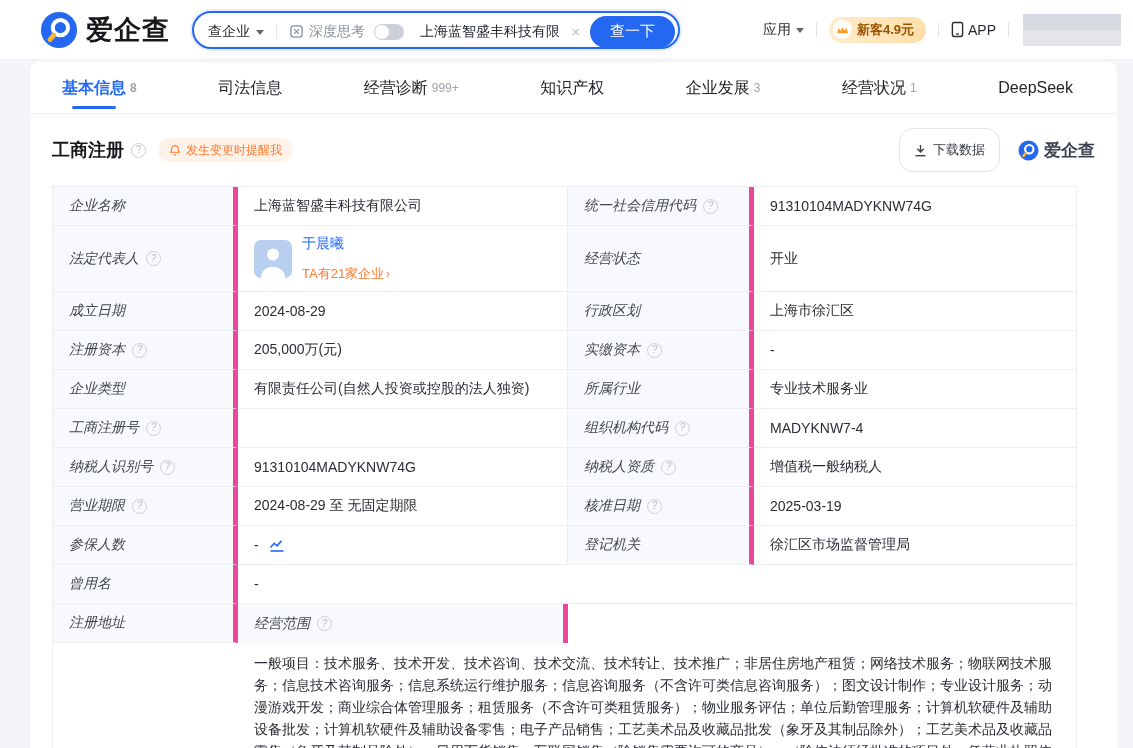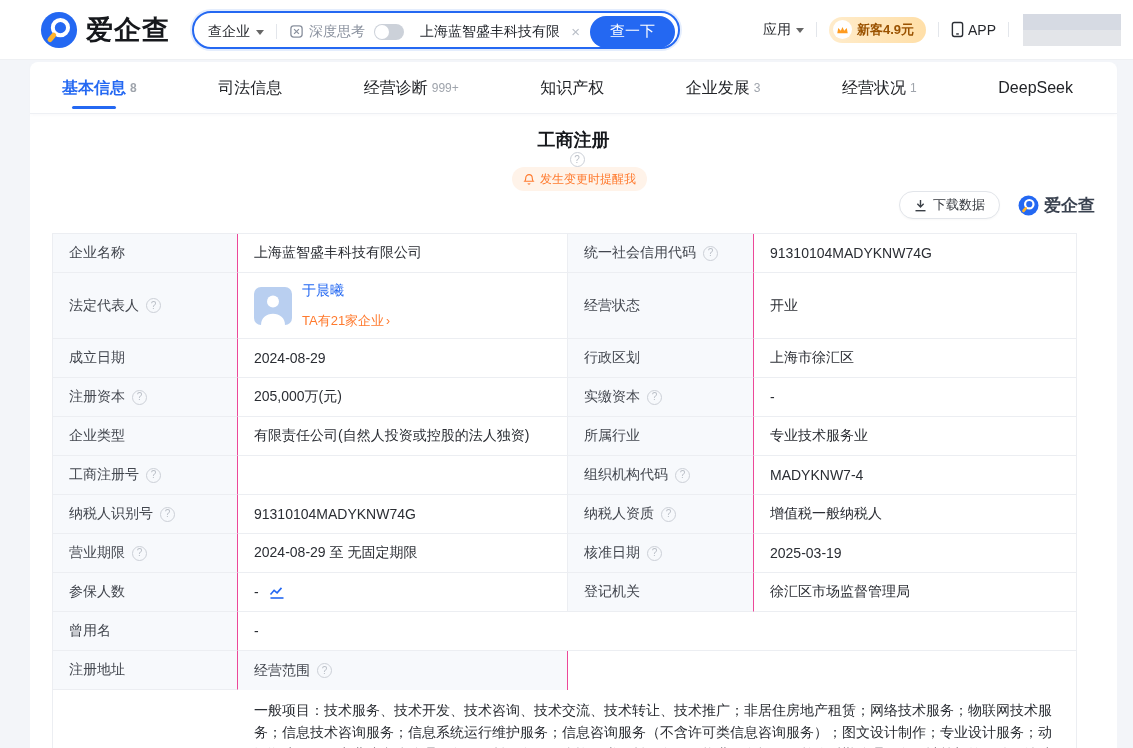--- a/index.html
+++ b/index.html
@@ -44,38 +44,38 @@
   .tabbar{display:flex;justify-content:space-between;align-items:center;height:52px;
     padding:0 44px 0 32px;border-bottom:1px solid #eef0f4;box-shadow:0 2px 3px rgba(20,40,80,.02);}
   .tab{display:flex;align-items:baseline;font-size:16px;color:#222428;cursor:pointer;}
   .tab .tab-label{position:relative;display:inline-block;line-height:22px;}
   .tab .tab-count{font-size:12px;color:#9fa4ac;margin-left:4px;transform:translateY(-1px);}
   .tab.active{color:#2468F2;font-weight:700;}
   .tab.active .tab-label::after{content:"";position:absolute;left:50%;transform:translateX(-50%);
     bottom:-10px;width:44px;height:3px;border-radius:2px;background:#2468F2;}
 
   
-  .section-head{display:flex;align-items:center;padding:14px 22px 10px 22px;flex-direction:column;}
+  .section-head{display:flex;align-items:center;padding:14px 22px 10px 22px;}
   .section-title{font-size:18px;font-weight:700;color:#16181c;}
   .help{display:inline-flex;align-items:center;justify-content:center;width:15px;height:15px;
     border:1px solid #ccd0d7;border-radius:50%;color:#b9bec6;font-size:10px;line-height:1;
     margin-left:7px;cursor:pointer;flex:0 0 auto;}
   .remind-pill{display:flex;align-items:center;gap:5px;height:24px;border-radius:13px;background:#fff3e9;
     color:#ff7a2e;font-size:12px;padding:0 11px;margin-left:12px;cursor:pointer;}
   .head-right{margin-left:auto;display:flex;align-items:center;}
-  .dl-btn{display:flex;align-items:center;gap:6px;height:28px;border:1px solid #e2e5ea;border-radius:14px;
+  .dl-btn{display:flex;align-items:center;gap:6px;height:44px;border:1px solid #e2e5ea;border-radius:14px;
     background:#fff;padding:0 14px;font-size:13px;color:#33373d;cursor:pointer;box-shadow:0 1px 2px rgba(0,0,0,.03);}
   .brand-mark{display:flex;align-items:center;gap:5px;margin-left:18px;}
   .brand-mark .bm-text{font-size:17px;font-weight:700;color:#3a4250;}
 
   
   .reg-table{margin:4px 40px 0 22px;border:1px solid #eceef2;display:grid;
     grid-template-columns:185px 330px 186px 1fr;font-size:14px;}
   .cell{display:flex;align-items:center;padding:8px 16px;border-bottom:1px solid #eceef2;min-height:39px;}
-  .cell.lbl{background:#f7f9fc;color:#42464e;border-right:1px solid #ec4899;}
+  .cell.lbl{background:#f7f9fc;color:#42464e;border-right:5px solid #ec4899;font-style:italic;}
   .cell.val{color:#2a2d33;border-right:1px solid #eceef2;background:#fff;}
   .cell.val.lastcol{border-right:none;}
   .cell.span3{grid-column:2 / 5;border-right:none;}
   .row-last{border-bottom:none;}
   .legal-cell{gap:10px;}
   .lr-name{color:#2468F2;font-size:14px;cursor:pointer;line-height:18px;}
   .lr-rel{color:#ff7a2e;font-size:13px;cursor:pointer;line-height:18px;margin-top:13px;display:flex;align-items:center;gap:2px;}
   .chev{font-size:12px;transform:translateY(-0.5px);}
   .avatar{width:38px;height:38px;flex:0 0 auto;}
   .maplink{color:#2468F2;margin-left:16px;cursor:pointer;}

